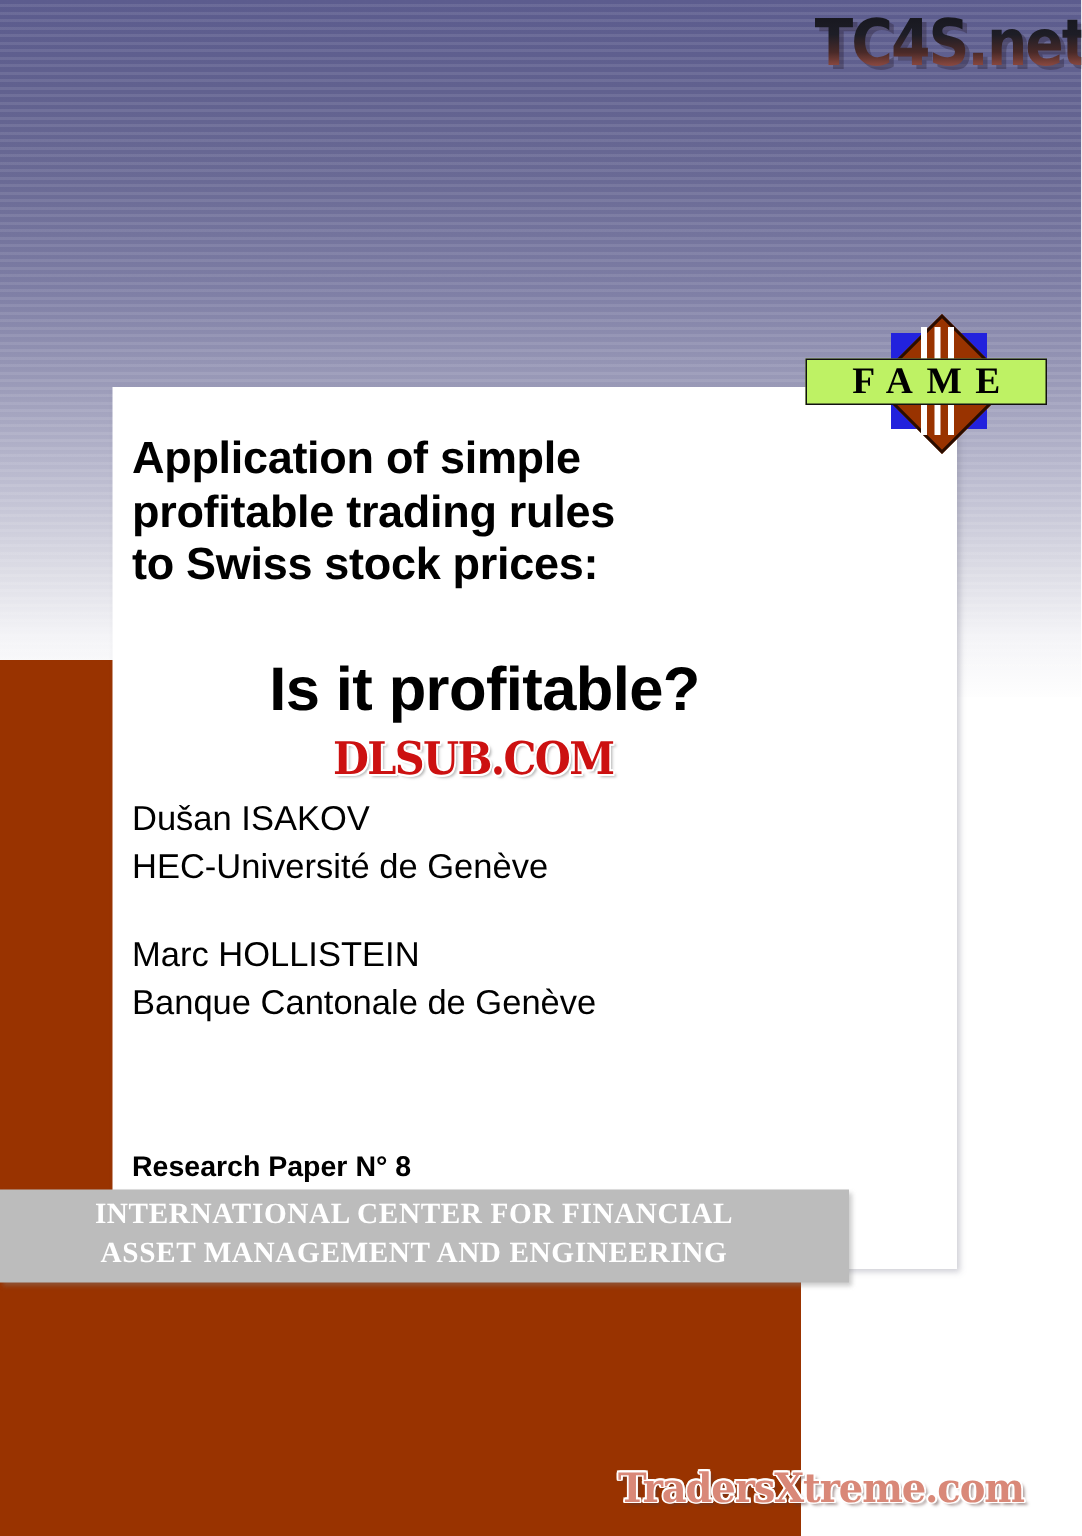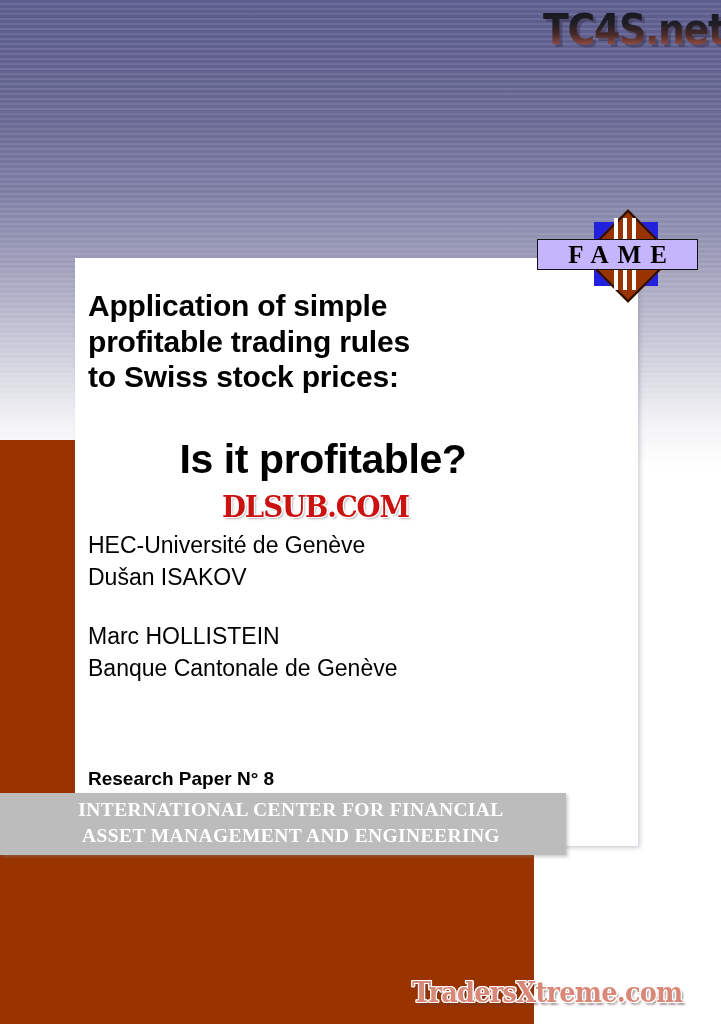--- a/index.html
+++ b/index.html
@@ -149,21 +149,20 @@
     position: absolute;
     left: 0; top: 797px;
     width: 552px;
     text-align: center;
     font-family: "Liberation Serif", serif;
     font-size: 19.5px;
     font-weight: bold;
     line-height: 1.35;
     color: #ffffff;
     letter-spacing: 0.4px;
-    padding-left: 15px;
   }
 
   
   .fame-logo {
     position: absolute;
     left: 537px; top: 198px;
     width: 165px; height: 112px;
   }
   .fame-blue {
     position: absolute;
@@ -195,21 +194,21 @@
     background: #ffffff;
     display: block;
   }
   .fame-stripes i:nth-child(1) { left: 1px; }
   .fame-stripes i:nth-child(2) { left: 10px; }
   .fame-stripes i:nth-child(3) { left: 19px; }
   .fame-band {
     position: absolute;
     left: 0px; top: 41px;
     width: 161px; height: 31px;
-    background: #c4b5fd;
+    background: #bef264;
     border: 1.5px solid #111111;
     box-sizing: border-box;
     display: flex;
     align-items: center;
     justify-content: center;
   }
   .fame-band span {
     font-family: "Liberation Serif", serif;
     font-size: 25px;
     font-weight: bold;
@@ -306,22 +305,22 @@
     <div>Application of simple</div>
     <div>profitable trading rules</div>
     <div>to Swiss stock prices:</div>
   </div>
 
   <div class="title-sub">Is it profitable?</div>
 
   <div class="dlsub">DLSUB.COM</div>
 
   <div class="authors">
+    <div>Dušan ISAKOV</div>
     <div>HEC-Université de Genève</div>
-    <div>Dušan ISAKOV</div>
     <span class="gap"></span>
     <div>Marc HOLLISTEIN</div>
     <div>Banque Cantonale de Genève</div>
   </div>
 
   <div class="research-line">Research Paper N° 8</div>
 
   <div class="grey-banner"></div>
   <div class="grey-banner-text">
     <div>INTERNATIONAL CENTER FOR FINANCIAL</div>

